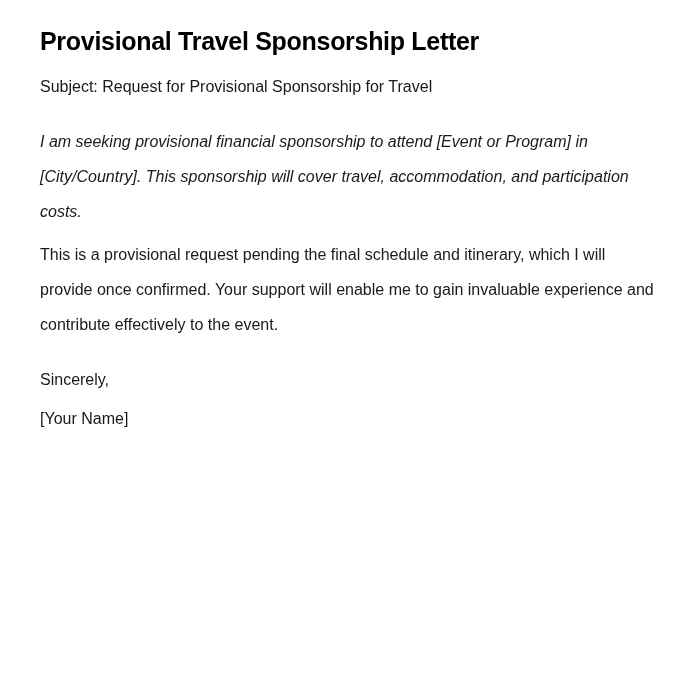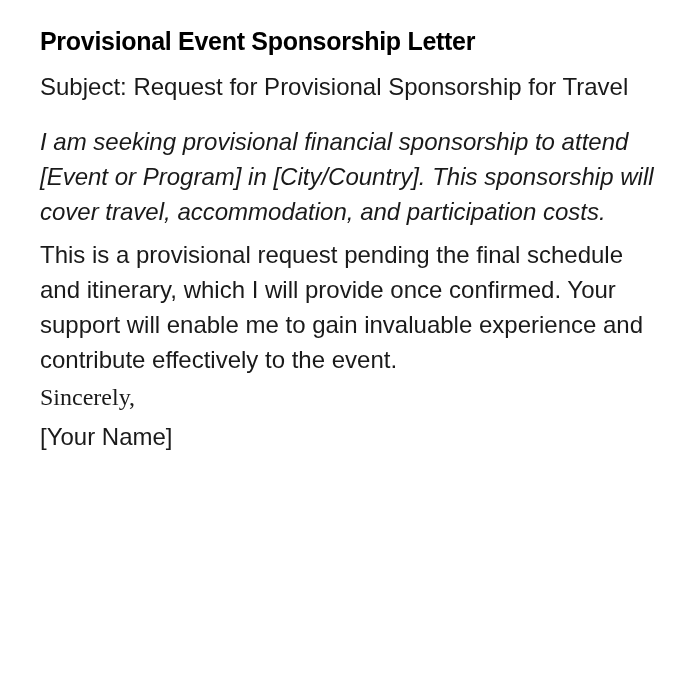--- a/index.html
+++ b/index.html
@@ -22,35 +22,35 @@
     .title {
       margin: 0;
       font-size: 25px;
       font-weight: bold;
       color: #000000;
       line-height: 32px;
       letter-spacing: -0.3px;
     }
     .para {
       margin: 0;
-      font-size: 24px;
+      font-size: 16px;
       line-height: 35px;
       color: #1a1a1a;
     }
     .subject { margin-top: 12px; }
     .salutation { margin-top: 20px; }
     .p1 { margin-top: 20px; font-style: italic; }
     .p2 { margin-top: 8px; }
     .p3 { margin-top: 20px; }
-    .closing { margin-top: 3px; font-family: Liberation Serif, serif; }
+    .closing { margin-top: 20px; }
     .signature { margin-top: 4px; }
   </style>
 </head>
 <body>
 
 <div class="doc">
-  <h1 class="title">Provisional Event Sponsorship Letter</h1>
+  <h1 class="title">Provisional Travel Sponsorship Letter</h1>
   <p class="para subject">Subject: Request for Provisional Sponsorship for Travel</p>
   <p class="para p1">I am seeking provisional financial sponsorship to attend [Event or Program] in [City/Country]. This sponsorship will cover travel, accommodation, and participation costs.</p>
   <p class="para p2">This is a provisional request pending the final schedule and itinerary, which I will provide once confirmed. Your support will enable me to gain invaluable experience and contribute effectively to the event.</p>
   <p class="para closing">Sincerely,</p>
   <p class="para signature">[Your Name]</p>
 </div>
 
 </body></html>

